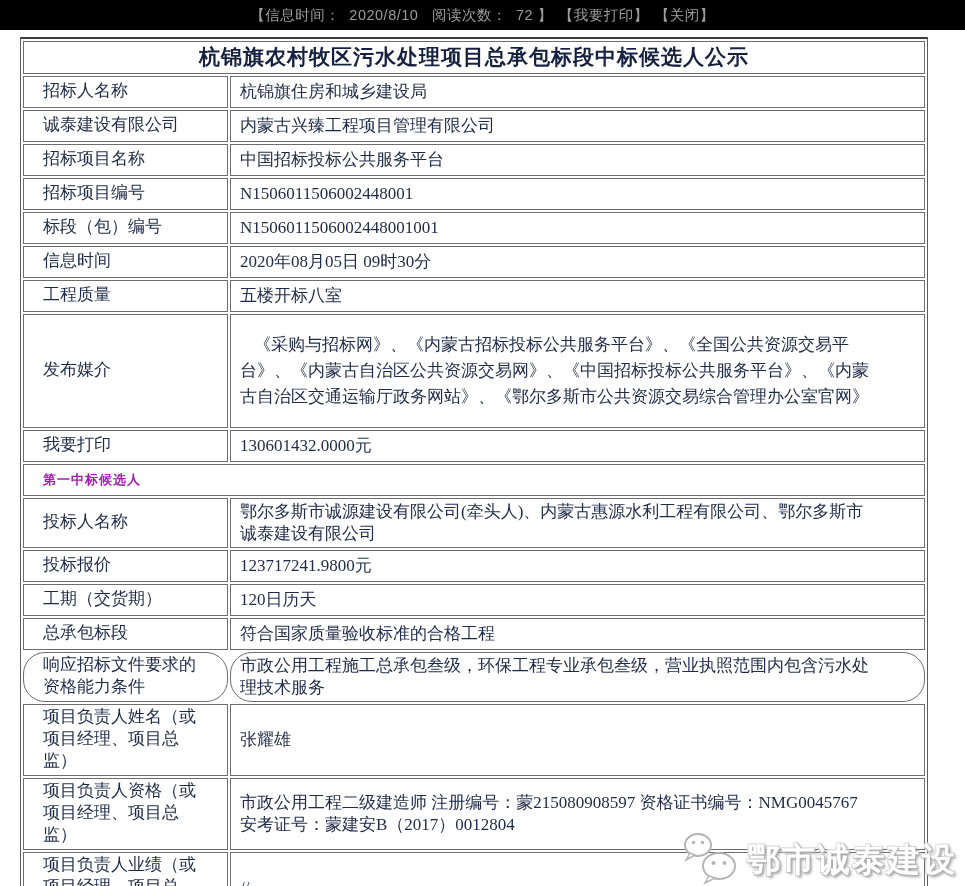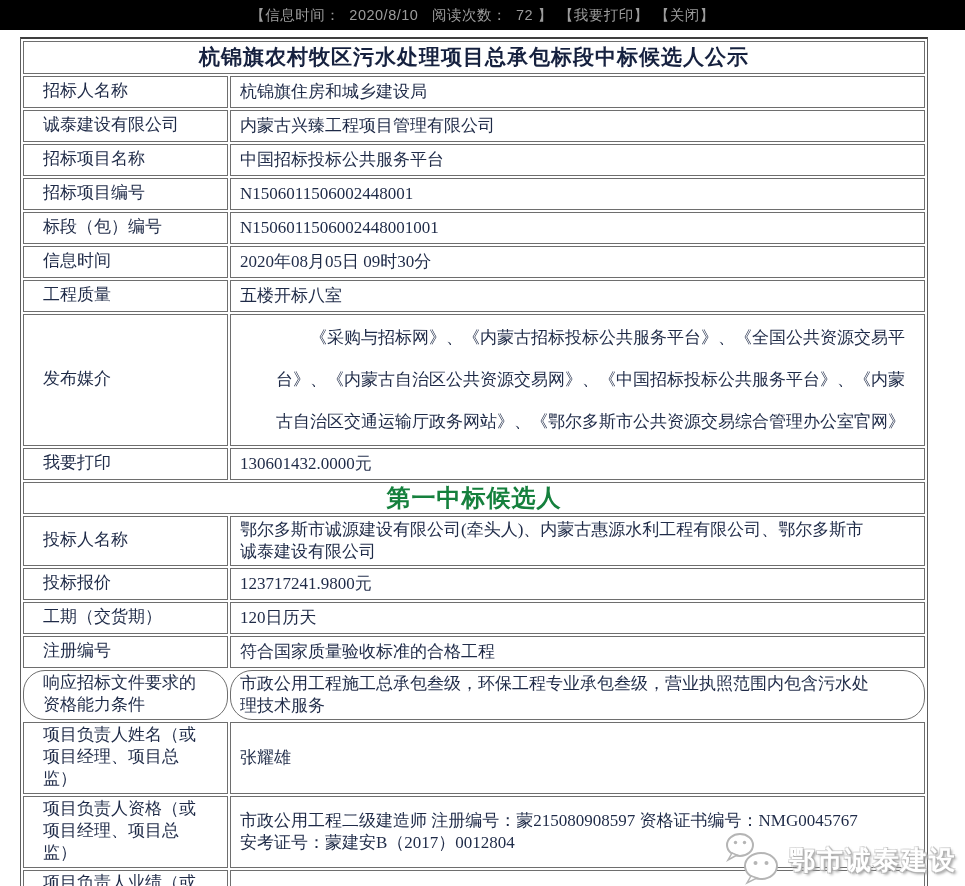--- a/index.html
+++ b/index.html
@@ -35,41 +35,41 @@
     white-space:pre-line;
     overflow:hidden;
   }
   td.label{height:26px;font-family:Liberation Mono, monospace;}
   td.value{padding-left:9px;}
   tr.r-title td{
     height:27px;text-align:center;font-weight:bold;
     font-size:21px;color:#16213f;letter-spacing:1px;line-height:25px;
   }
   tr.r-section td{
-    height:26px;text-align:center;font-weight:bold;
-    font-size:24px;color:#15803d;letter-spacing:1px;
+    height:26px;text-align:left;font-weight:bold;
+    font-size:13px;color:#a21caf;letter-spacing:1px;
   }
   
   tr.row-publish-media td{height:108px;}
-  tr.row-publish-media td.value{line-height:42px;text-indent:14px;text-align:right;}
+  tr.row-publish-media td.value{line-height:26px;text-indent:14px;}
   tr.row-bidder-name td{height:40px;}
   tr.row-qualification-conditions td{height:42px;border-radius:22px;}
   tr.row-manager-name td,
   tr.row-manager-qualification td,
   tr.row-manager-performance td,
   tr.row-manager-awards td{height:44px;}
   
   .watermark{
     position:absolute;right:8px;top:830px;
     display:flex;align-items:center;gap:4px;
     z-index:5;pointer-events:none;
   }
   .watermark .wm-text{
     font-family:"Liberation Sans","DejaVu Sans",sans-serif;
-    font-size:26px;font-weight:bold;letter-spacing:2px;
+    font-size:33px;font-weight:bold;letter-spacing:2px;
     color:#ffffff;
     text-shadow:1px 1px 0 #b5b5b5,2px 2px 3px #9a9a9a,-1px -1px 0 #e2e2e2,1px -1px 0 #cfcfcf,-1px 1px 0 #cfcfcf;
   }
 </style>
 </head>
 <body>
 
 <div class="topbar">
   <span>【信息时间：  2020/8/10</span>
   <span>&nbsp;&nbsp;&nbsp;</span>
@@ -135,21 +135,21 @@
   </tr>
       <tr class="row-bid-price">
     <td class="label">投标报价</td>
     <td class="value">123717241.9800元</td>
   </tr>
       <tr class="row-duration">
     <td class="label">工期（交货期）</td>
     <td class="value">120日历天</td>
   </tr>
       <tr class="row-quality">
-    <td class="label">注册编号</td>
+    <td class="label">总承包标段</td>
     <td class="value">符合国家质量验收标准的合格工程</td>
   </tr>
       <tr class="row-qualification-conditions">
     <td class="label">响应招标文件要求的资格能力条件</td>
     <td class="value">市政公用工程施工总承包叁级，环保工程专业承包叁级，营业执照范围内包含污水处
 理技术服务</td>
   </tr>
       <tr class="row-manager-name">
     <td class="label">项目负责人姓名（或项目经理、项目总监）</td>
     <td class="value">张耀雄</td>

